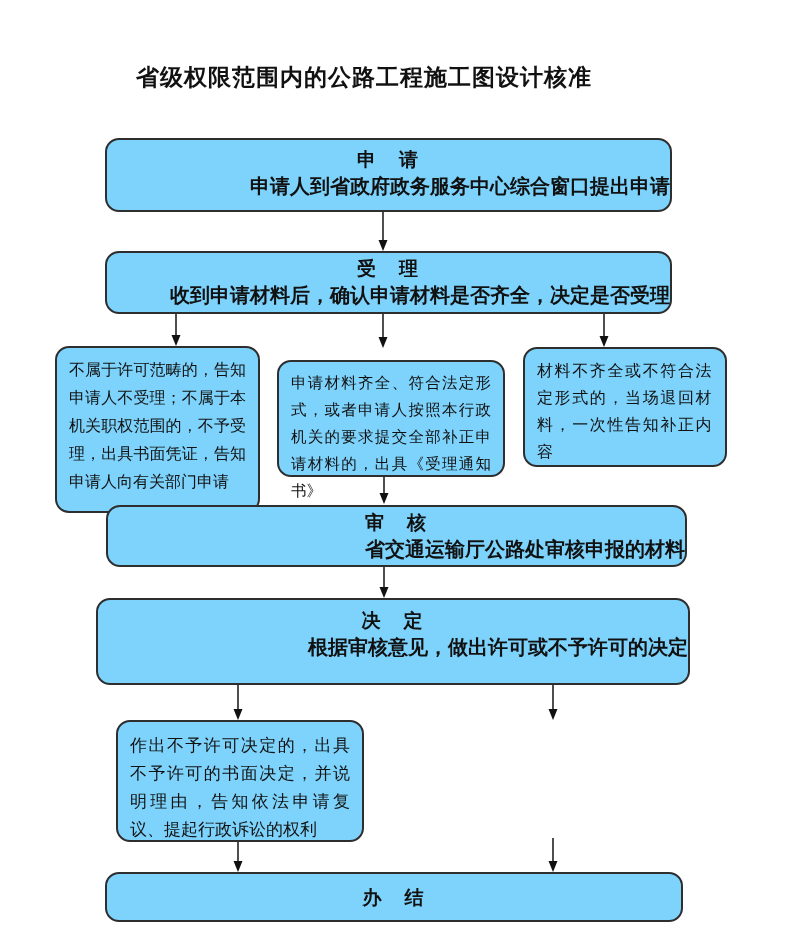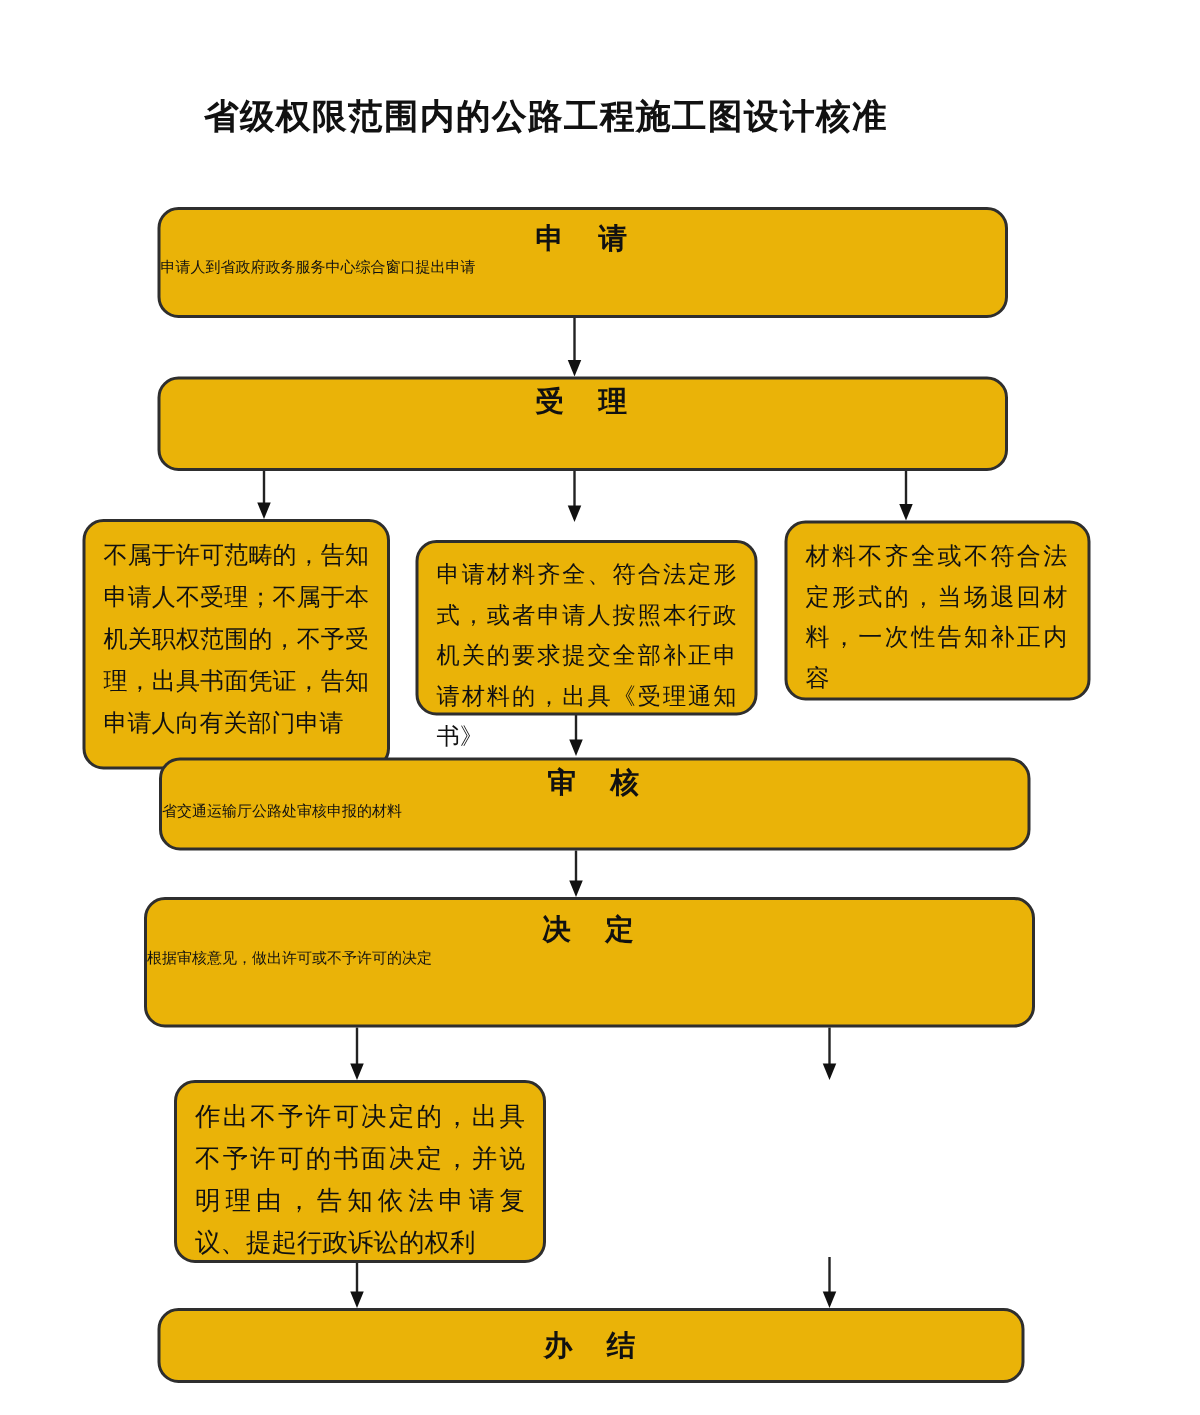--- a/index.html
+++ b/index.html
@@ -25,35 +25,36 @@
     font-size: 23px;
     font-weight: bold;
     letter-spacing: 1px;
     color: #111111;
   }
   .node {
     position: absolute;
     box-sizing: border-box;
     border: 2px solid #2e2e2e;
     border-radius: 14px;
-    background: #eab308;
+    background: #7dd3fc;
   }
   .node .heading {
     text-align: center;
     font-weight: bold;
     font-size: 19px;
     letter-spacing: 2px;
     line-height: 1.25;
     color: #111111;
   }
   .node .body {
-    text-align: left;
-    font-size: 10px;
+    text-align: right;
+    font-size: 20px;
     line-height: 1.45;
     color: #111111;
+    font-weight: bold;
   }
   .centered-stack {
     padding-top: 8px;
   }
   .branch {
     padding: 8px 12px 0 12px;
     font-size: 15.5px;
     line-height: 27px;
     text-align: justify;
     color: #111111;
@@ -141,20 +142,21 @@
     </g>
   </svg>
 
   <div class="node centered-stack" id="node-apply" style="left:105px; top:138px; width:567px; height:74px;">
     <div class="heading">申　请</div>
     <div class="body">申请人到省政府政务服务中心综合窗口提出申请</div>
   </div>
 
   <div class="node centered-stack" id="node-accept" style="left:105px; top:251px; width:567px; height:63px; padding-top:4px;">
     <div class="heading">受　理</div>
+    <div class="body">收到申请材料后，确认申请材料是否齐全，决定是否受理</div>
   </div>
 
   <div class="node branch" id="node-branch-left" style="left:55px; top:346px; width:205px; height:167px; line-height:28px; font-size:16px;">
     <span>不属于许可范畴的，告知申请人不受理；不属于本机关职权范围的，不予受理，出具书面凭证，告知申请人向有关部门申请</span>
   </div>
 
   <div class="node branch" id="node-branch-middle" style="left:277px; top:348px; width:228px; height:117px;margin-top:12px;">
     <span>申请材料齐全、符合法定形式，或者申请人按照本行政机关的要求提交全部补正申请材料的，出具《受理通知书》</span>
   </div>
 

